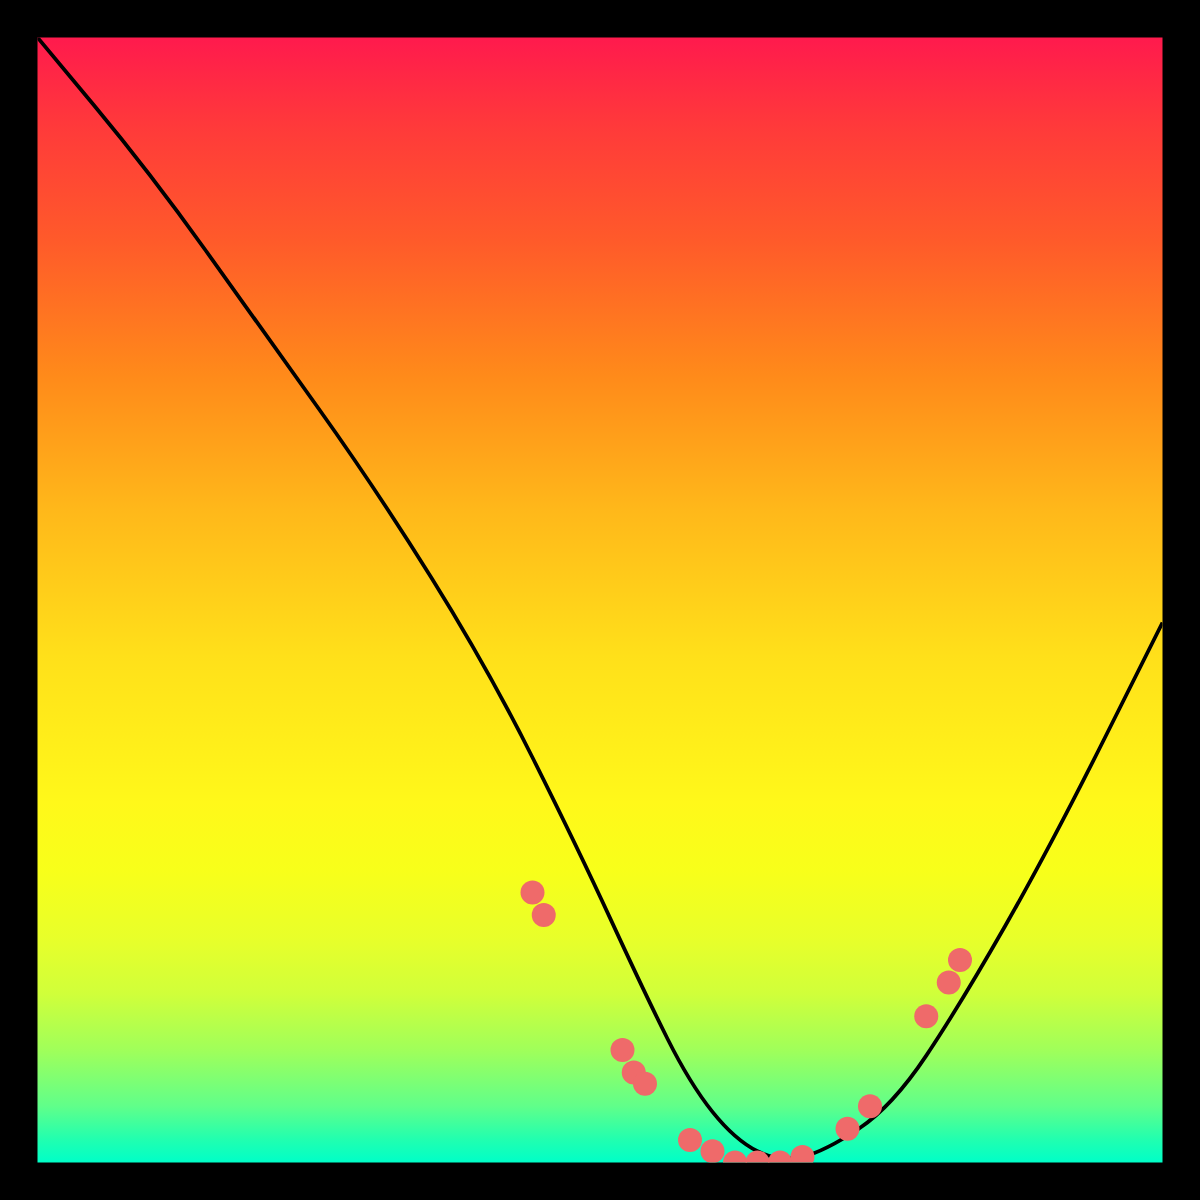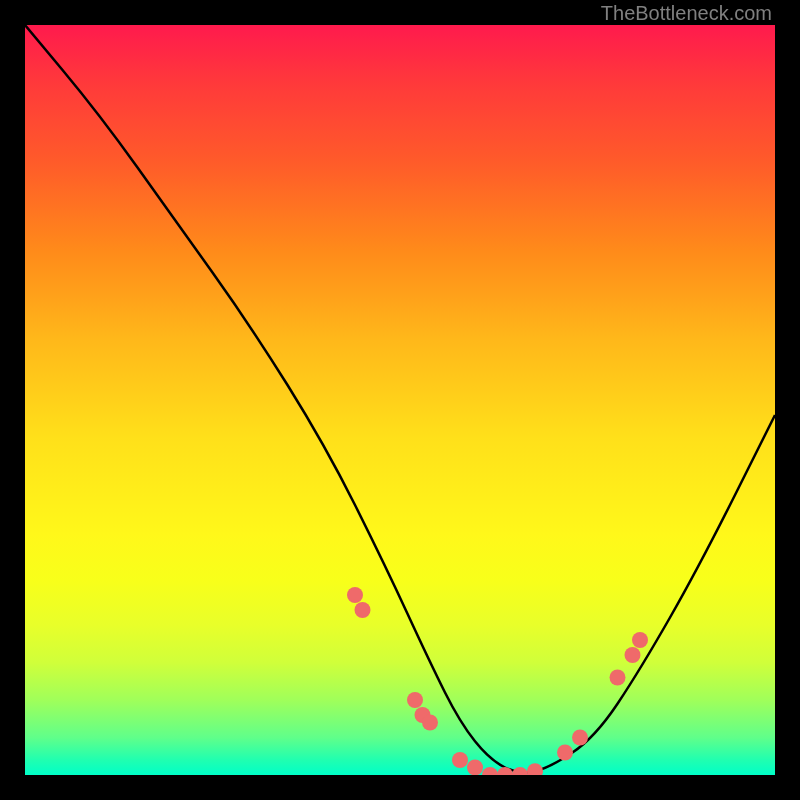--- a/index.html
+++ b/index.html
@@ -54,21 +54,20 @@
     left: 0;
     top: 0;
     width: 750px;
     height: 750px;
   }
 </style>
 </head>
 <body>
 
 <div class="outer">
-  <div class="watermark">TheBottleneck.com</div>
   <div class="plot-area">
     <svg class="curve" viewBox="0 0 750 750">
       <path id="main-curve" fill="none" stroke="#000" stroke-width="2.5" d="M 0 0 Q 0 0 37.5 45 Q 75 90 112.5 142.5 Q 150 195 187.5 247.5 Q 225 300 262.5 360 Q 300 420 330 480 Q 360 540 382.5 588.75 Q 405 637.5 420 667.5 Q 434.99999999999994 697.5 450 716.25 Q 465 735 480 742.5 Q 495 750 510 746.25 Q 525 742.5 547.5 727.5 Q 570 712.5 592.5 678.75 Q 615 645 645 592.5 Q 675 540 712.5 465 T 750 390"></path>
       <g id="marker-group">
           <circle cx="330" cy="570" r="8" fill="#ef6a6a"></circle>
           <circle cx="337.5" cy="585" r="8" fill="#ef6a6a"></circle>
           <circle cx="390" cy="675" r="8" fill="#ef6a6a"></circle>
           <circle cx="397.5" cy="690" r="8" fill="#ef6a6a"></circle>
           <circle cx="405" cy="697.5" r="8" fill="#ef6a6a"></circle>
           <circle cx="434.99999999999994" cy="735" r="8" fill="#ef6a6a"></circle>

